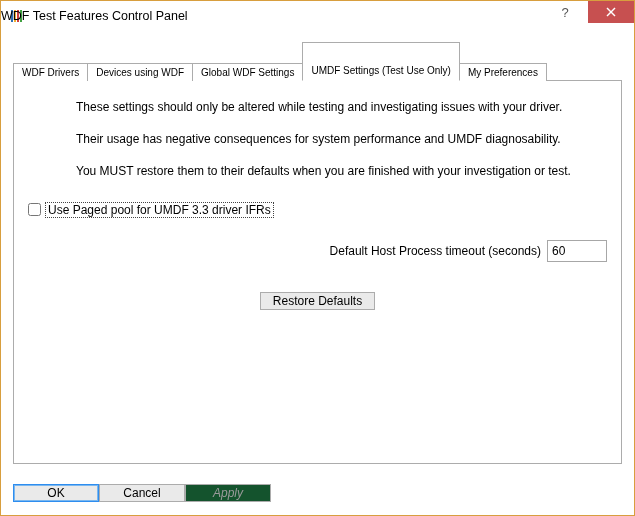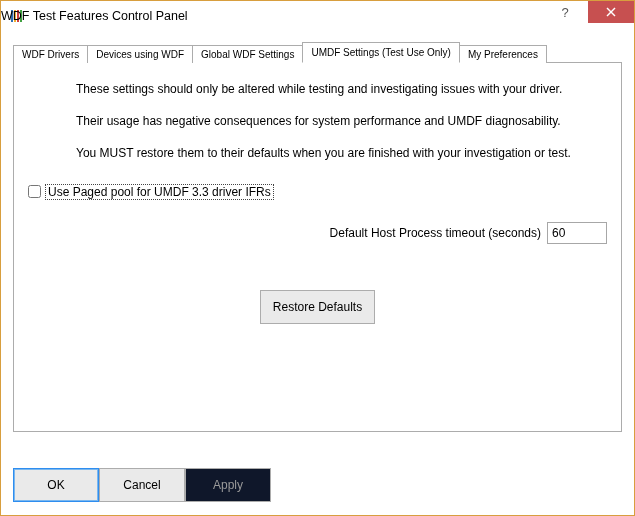--- a/index.html
+++ b/index.html
@@ -87,21 +87,21 @@
     font-size: 10px;
     color: #000;
     margin-right: -1px;
     position: relative;
     top: 1px;
     cursor: default;
   }
   .tab.active {
     background: #fff;
     z-index: 3;
-    padding-top: 4px;
+    padding-top: 22px;
     padding-bottom: 4px;
     top: 1px;
     border-bottom: 1px solid #fff;
   }
   .tab-panel {
     border: 1px solid #acacac;
     background: #fff;
     flex: 1;
     position: relative;
     z-index: 1;
@@ -146,44 +146,44 @@
     padding: 4px 4px;
     font-family: inherit;
     font-size: 12px;
   }
   .restore-row {
     text-align: center;
     margin-top: 8px;
   }
   .btn {
     min-width: 86px;
-    height: 34px;
+    height: 18px;
     border: 1px solid #acacac;
     background: #eaeaea;
     font-family: inherit;
     font-size: 12px;
     padding: 0 12px;
     cursor: default;
-    margin-top: 16px;
   }
   .restore-btn {
     min-width: 110px;
   }
   .button-bar {
     display: flex;
     justify-content: flex-start;
     padding: 8px 12px 13px 12px;
   }
   .btn.default {
     border: 1px solid #2e8def;
     box-shadow: inset 0 0 0 1px #7ab7ef;
   }
   .btn.disabled {
     color: #9a9a9a;
-    background: #0f172a;
+    background: #14532d;
+    font-style: italic;
   }
 </style>
 </head>
 <body>
 
 <div class="window">
   <div class="titlebar">
     <span class="title-icon">
       <svg width="16" height="16" viewBox="0 0 16 16">
         <rect x="2" y="2" width="2" height="12" fill="#2b6fb5"></rect>

